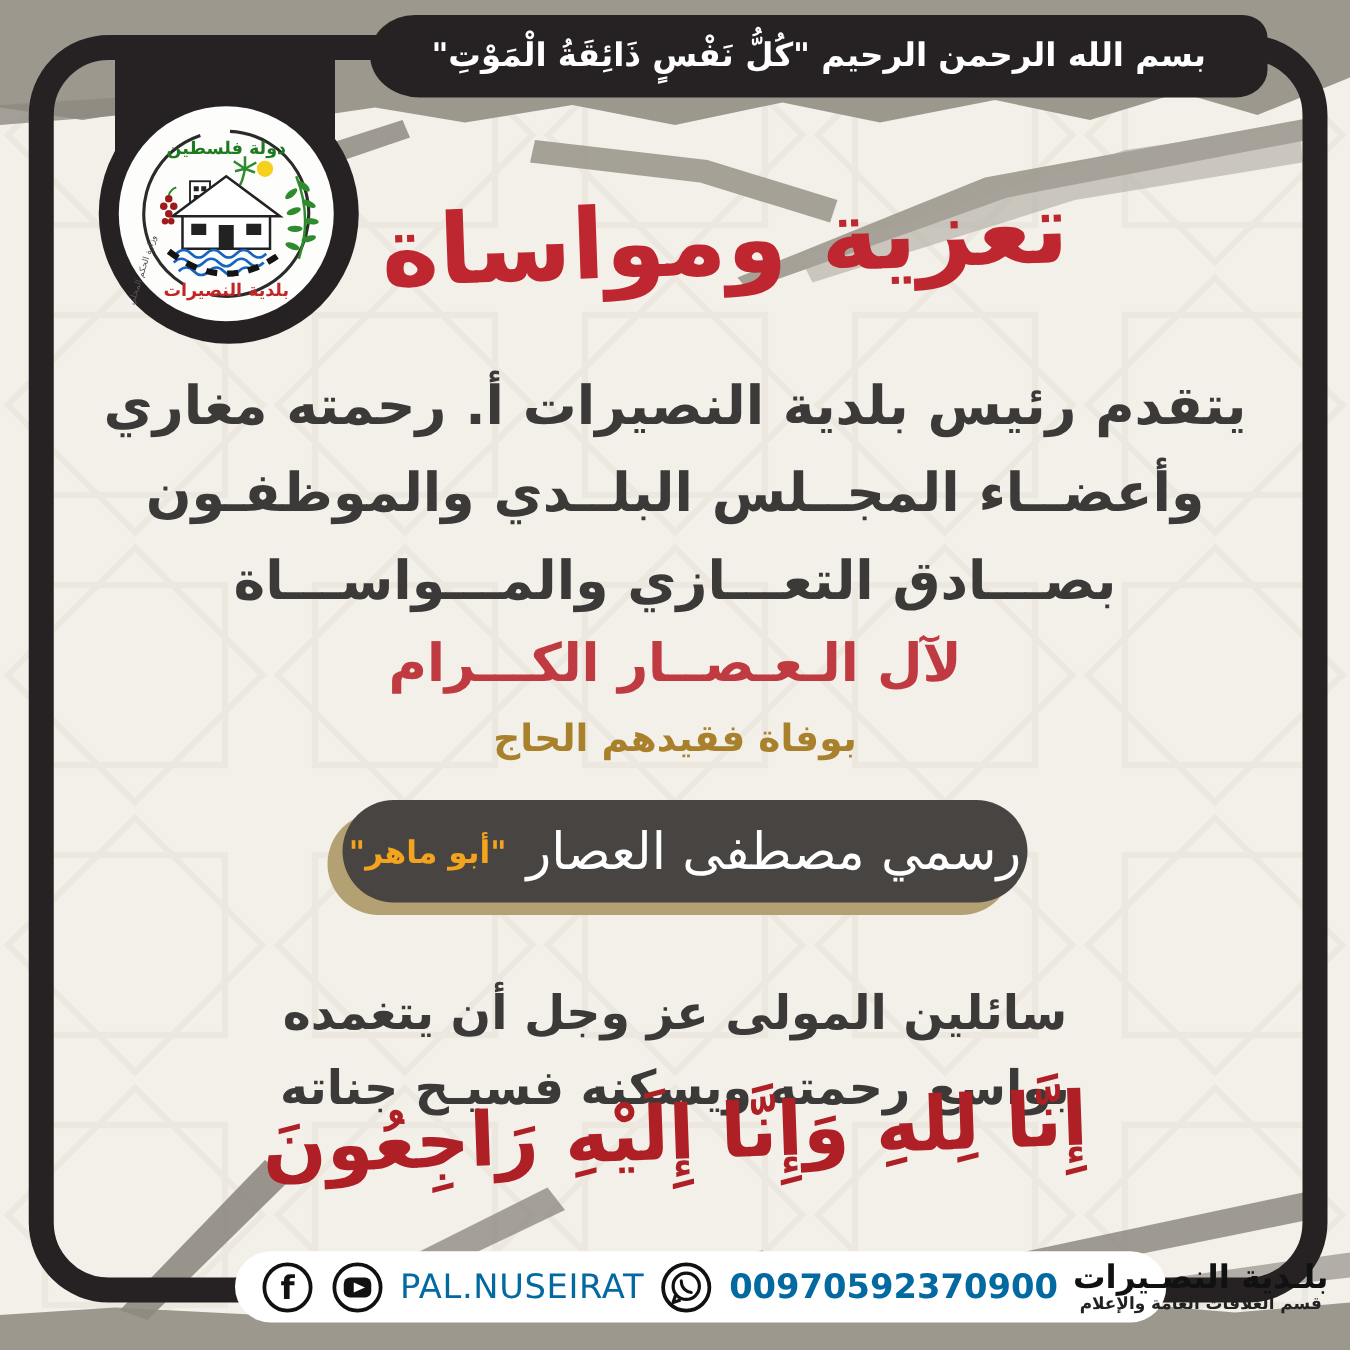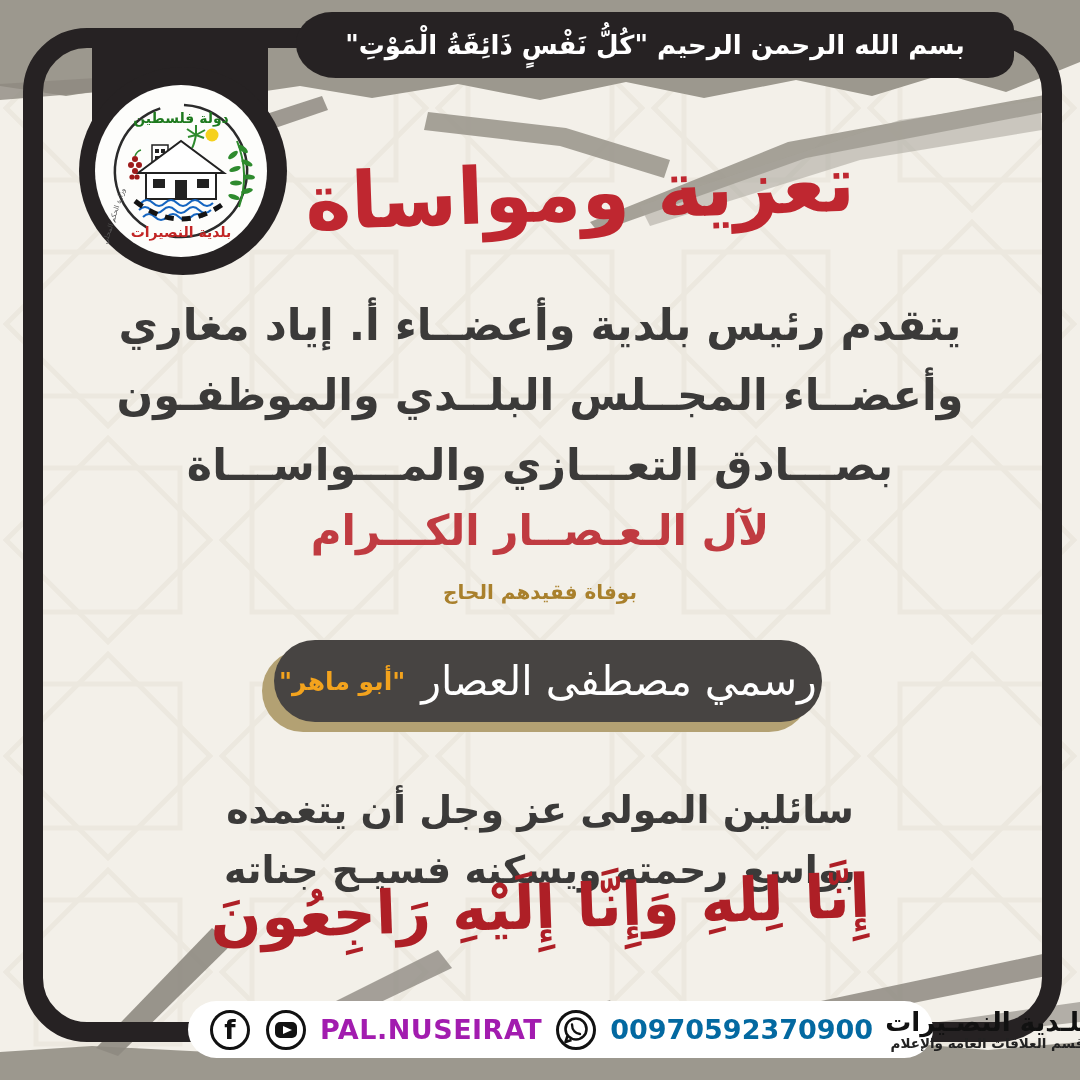--- a/index.html
+++ b/index.html
@@ -31,21 +31,21 @@
     position:absolute;left:170px;top:148px;width:820px;text-align:center;
     font-size:78px;font-weight:bold;color:#bf2730;direction:rtl;
     transform:rotate(-2deg);z-index:3;letter-spacing:2px;
   }
   .body-block{
     position:absolute;left:50px;right:50px;top:290px;z-index:3;
     text-align:center;direction:rtl;color:#3b3a39;font-weight:bold;
   }
   .body-line{font-size:43px;line-height:70px;white-space:nowrap;}
   .family-line{font-size:42px;line-height:62px;color:#c03b41;white-space:nowrap;font-weight:bold;}
-  .gold-line{margin-top:8px;font-size:20px;line-height:44px;color:#a9802c;font-weight:bold;}
+  .gold-line{margin-top:8px;font-size:30px;line-height:44px;color:#a9802c;font-weight:bold;}
   .pill-wrap{position:absolute;left:262px;top:640px;width:560px;height:94px;z-index:3;}
   .pill-back{position:absolute;left:0;top:10px;width:548px;height:82px;background:#b3a173;border-radius:44px;}
   .pill-front{
     position:absolute;left:12px;top:0;width:548px;height:82px;background:#474442;border-radius:42px;
     display:flex;align-items:center;justify-content:center;gap:16px;direction:rtl;
   }
   .pill-name{color:#ffffff;font-size:41px;font-weight:normal;white-space:nowrap;}
   .pill-nick{color:#f3a31d;font-size:25px;font-weight:bold;white-space:nowrap;}
   .dua{
     position:absolute;left:60px;right:60px;top:752px;text-align:center;direction:rtl;
@@ -55,21 +55,21 @@
     position:absolute;left:60px;right:60px;top:872px;text-align:center;direction:rtl;
     color:#ae1f26;font-size:60px;font-weight:bold;transform:rotate(-2deg);z-index:3;letter-spacing:1px;
   }
   .footer-pill{
     position:absolute;left:188px;top:1001px;width:745px;height:57px;background:#ffffff;
     border-radius:29px;z-index:5;display:flex;align-items:center;gap:12px;
     padding:0 20px;box-sizing:border-box;
   }
   .icon-circle{flex:0 0 auto;display:flex;align-items:center;}
   .icon-circle svg{display:block;}
-  .handle{font-size:27px;font-weight:bold;color:#a21caf;letter-spacing:0.5px;white-space:nowrap;}
+  .handle{font-size:27px;font-weight:normal;color:#0369a1;letter-spacing:0.5px;white-space:nowrap;}
   .phone{font-size:27px;font-weight:bold;color:#0369a1;white-space:nowrap;direction:ltr;}
   .org{margin-left:auto;text-align:center;direction:rtl;line-height:1.05;}
   .org-name{font-size:26px;font-weight:bold;color:#111111;white-space:nowrap;}
   .org-dept{font-size:13.5px;font-weight:bold;color:#222222;white-space:nowrap;}
 </style>
 </head>
 <body>
 
 <div class="canvas">
 
@@ -171,21 +171,21 @@
         <path d="M44,125 q6,-6 12,0 t12,0 t12,0 t12,0 t12,0 t12,0"></path>
         <path d="M48,132 q6,-6 12,0 t12,0 t12,0 t12,0 t12,0"></path>
       </g>
       <path d="M40,116 Q86,152 132,116" stroke="#141414" stroke-width="5" stroke-dasharray="9 8" fill="none"></path>
     </svg>
   </div>
 
   <div class="title">تعزية ومواساة</div>
 
   <div class="body-block">
-    <div class="body-line">يتقدم رئيس بلدية وأعضــاء أ. إياد مغاري</div>
+    <div class="body-line">يتقدم رئيس بلدية النصيرات أ. رحمته مغاري</div>
     <div class="body-line">وأعضــاء المجــلس البلــدي والموظفـون</div>
     <div class="body-line">بصـــادق التعـــازي والمـــواســـاة</div>
     <div class="family-line">لآل الـعـصــار الكـــرام</div>
     <div class="gold-line">بوفاة فقيدهم الحاج</div>
   </div>
 
   <div class="pill-wrap">
     <div class="pill-back"></div>
     <div class="pill-front">
       <span class="pill-name">رسمي مصطفى العصار</span>

